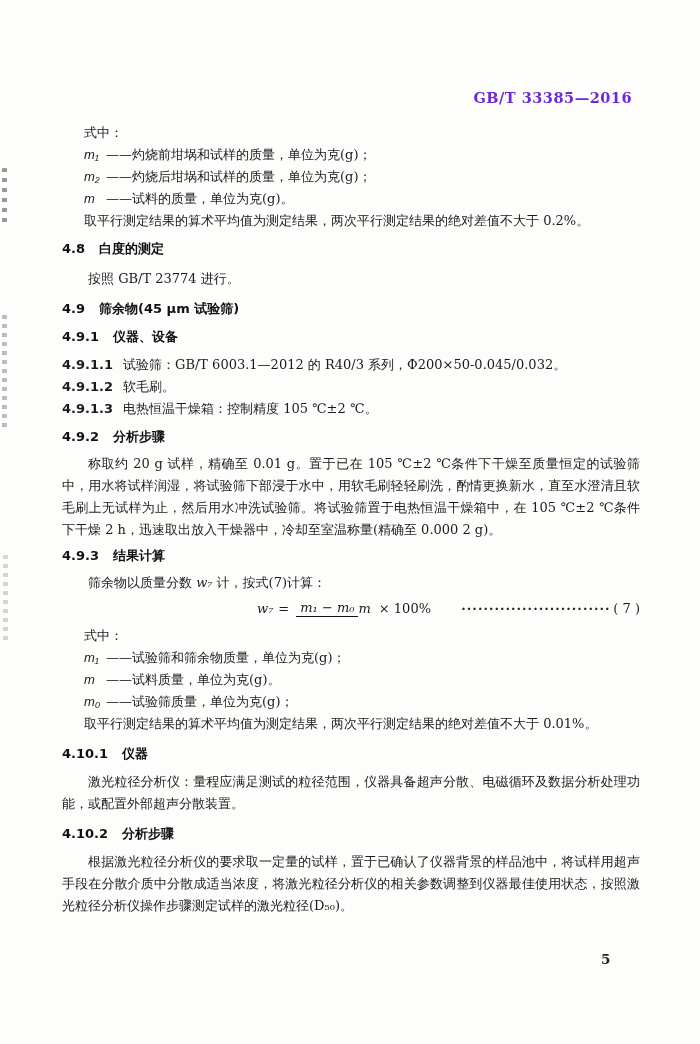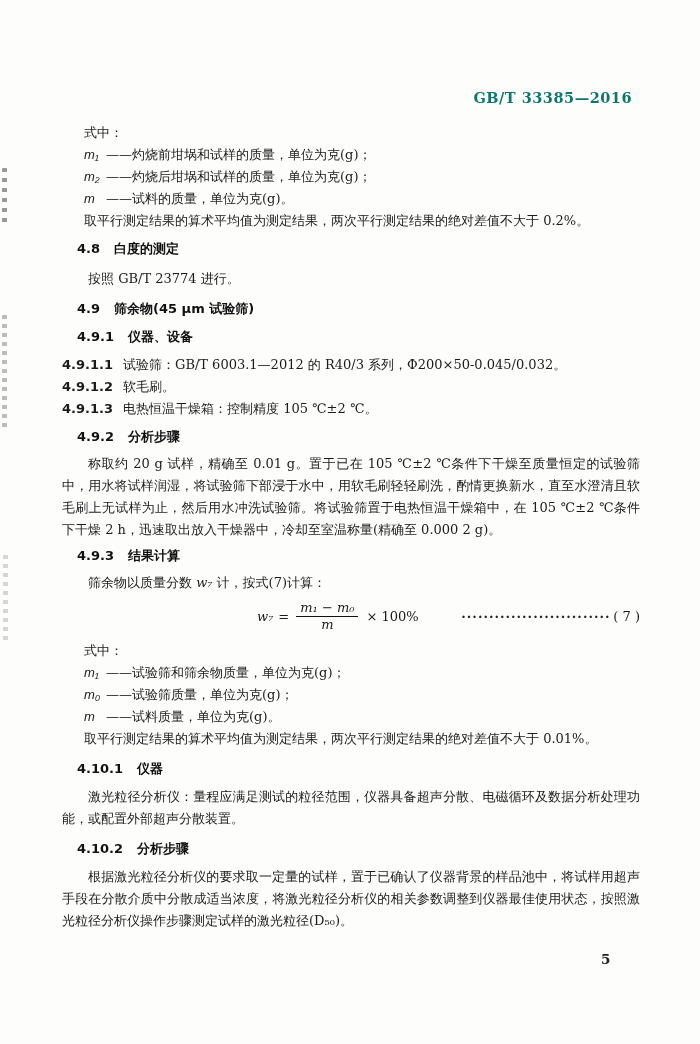--- a/index.html
+++ b/index.html
@@ -7,47 +7,47 @@
     position:relative; width:700px; height:1044px; margin:0 auto;
     background:#fdfdfc; overflow:hidden;
     font-family:"DejaVu Serif", serif;
     color:#1b1b1b; font-size:13px;
   }
   .content { position:absolute; left:62px; top:0; width:578px; }
 
   .doc-header {
     padding-top:90px; text-align:right; padding-right:8px;
     font-family:"DejaVu Serif", serif; font-weight:bold;
-    font-size:14.5px; letter-spacing:.5px; line-height:16px; color:#0f766e;
+    font-size:14.5px; letter-spacing:.5px; line-height:16px; color:#6d28d9;
   }
 
   .line { line-height:22px; }
   .indent-block { padding-left:22px; }
   .sym-line .sym {
     font-style:italic; display:inline-block; min-width:22px;
     font-family:Liberation Sans, sans-serif;
   }
   .para { margin:0; line-height:22px; text-align:justify; }
   .ti { text-indent:2em; }
 
   .h2, .h3 {
     font-family:"DejaVu Sans", sans-serif; font-weight:bold;
-    font-size:13px; line-height:18px; color:#111;margin-left:15px;
+    font-size:13px; line-height:18px; color:#111;
   }
   .hnum { display:inline-block; margin-right:14px; font-family:"DejaVu Sans", sans-serif; font-weight:bold; }
   .item-line { line-height:22px; }
   .item-line .hnum { margin-right:10px; }.mt6{margin-top:6px}.mt7{margin-top:7px}
   .mt8{margin-top:8px}.mt10{margin-top:10px}
   .mt16{margin-top:16px}
 
   .formula-row { display:flex; align-items:center; margin:6px 0 8px 0; }
   .f-spacer { width:195px; }
   .f-body { display:inline-flex; align-items:center; font-style:italic; }
   .f-eq { margin:0 5px; font-style:normal; }
-  .frac { display:inline-flex; flex-direction:column; align-items:center; line-height:15px; margin:0 2px; }
+  .frac { display:inline-flex; flex-direction:row; align-items:center; line-height:15px; margin:0 2px; }
   .frac .num { border-bottom:1.2px solid #111; padding:0 4px 1px 4px; }
   .f-mul { margin-left:6px; font-style:normal; }
   .f-dots { margin-left:auto; font-weight:bold; letter-spacing:1px; overflow:hidden; white-space:nowrap; max-width:150px; color:#222; }
   .f-ref { margin-left:2px; white-space:nowrap; }
 
   .page-number { position:absolute; left:601px; top:951px; font-size:13.5px; font-weight:bold; color:#222; }
 
   .artifact { position:absolute; width:5px; border-radius:1px; }
   .a1 { left:2px; top:168px; height:60px;
         background:repeating-linear-gradient(to bottom, rgba(70,70,70,.55) 0 4px, transparent 4px 10px); }
@@ -131,24 +131,24 @@
       <span class="f-dots">·······································</span>
       <span class="f-ref">( 7 )</span>
     </div>
 
     <div class="indent-block">
       <div class="line">式中：</div>
       <div class="line sym-line">
         <span class="sym">m₁</span><span>——试验筛和筛余物质量，单位为克(g)；</span>
       </div>
       <div class="line sym-line">
-        <span class="sym">m₀</span><span>——试验筛质量，单位为克(g)；</span>
+        <span class="sym">m</span><span>——试料质量，单位为克(g)。</span>
       </div>
       <div class="line sym-line">
-        <span class="sym">m</span><span>——试料质量，单位为克(g)。</span>
+        <span class="sym">m₀</span><span>——试验筛质量，单位为克(g)；</span>
       </div>
       <div class="line">取平行测定结果的算术平均值为测定结果，两次平行测定结果的绝对差值不大于 0.01%。</div>
     </div>
 
 
     <div class="h3 mt10">
       <span class="hnum">4.10.1</span><span>仪器</span>
     </div>
     <p class="para ti mt8">激光粒径分析仪：量程应满足测试的粒径范围，仪器具备超声分散、电磁循环及数据分析处理功能，或配置外部超声分散装置。</p>
 

